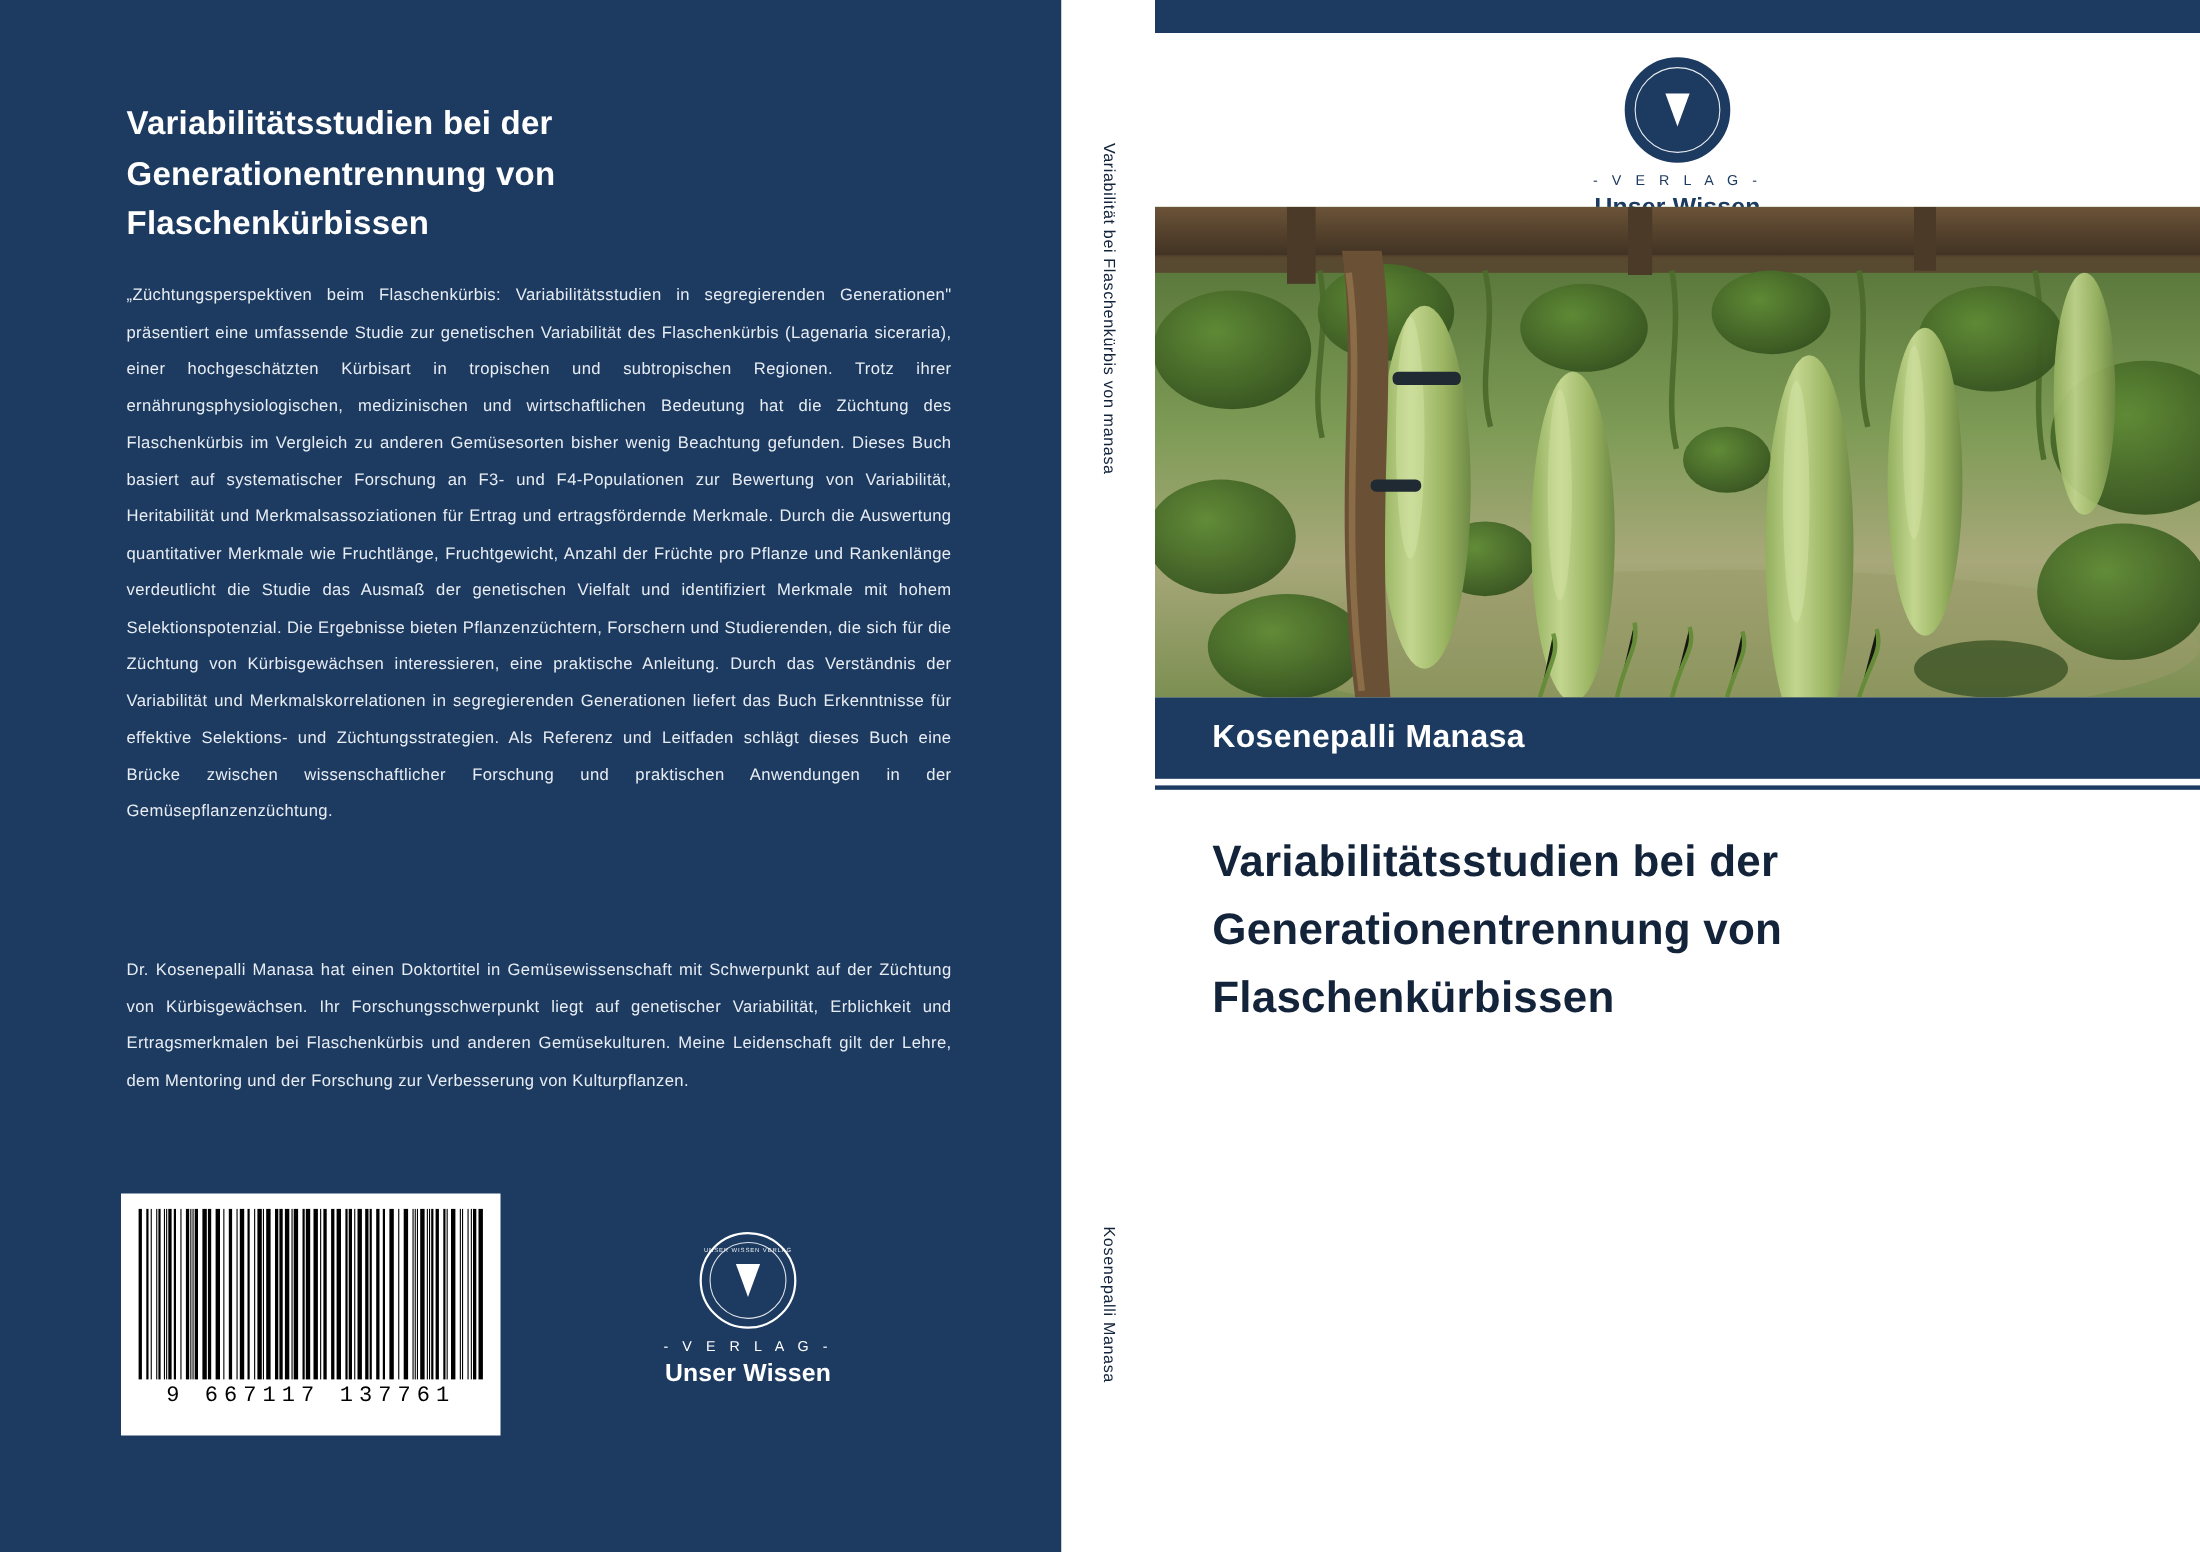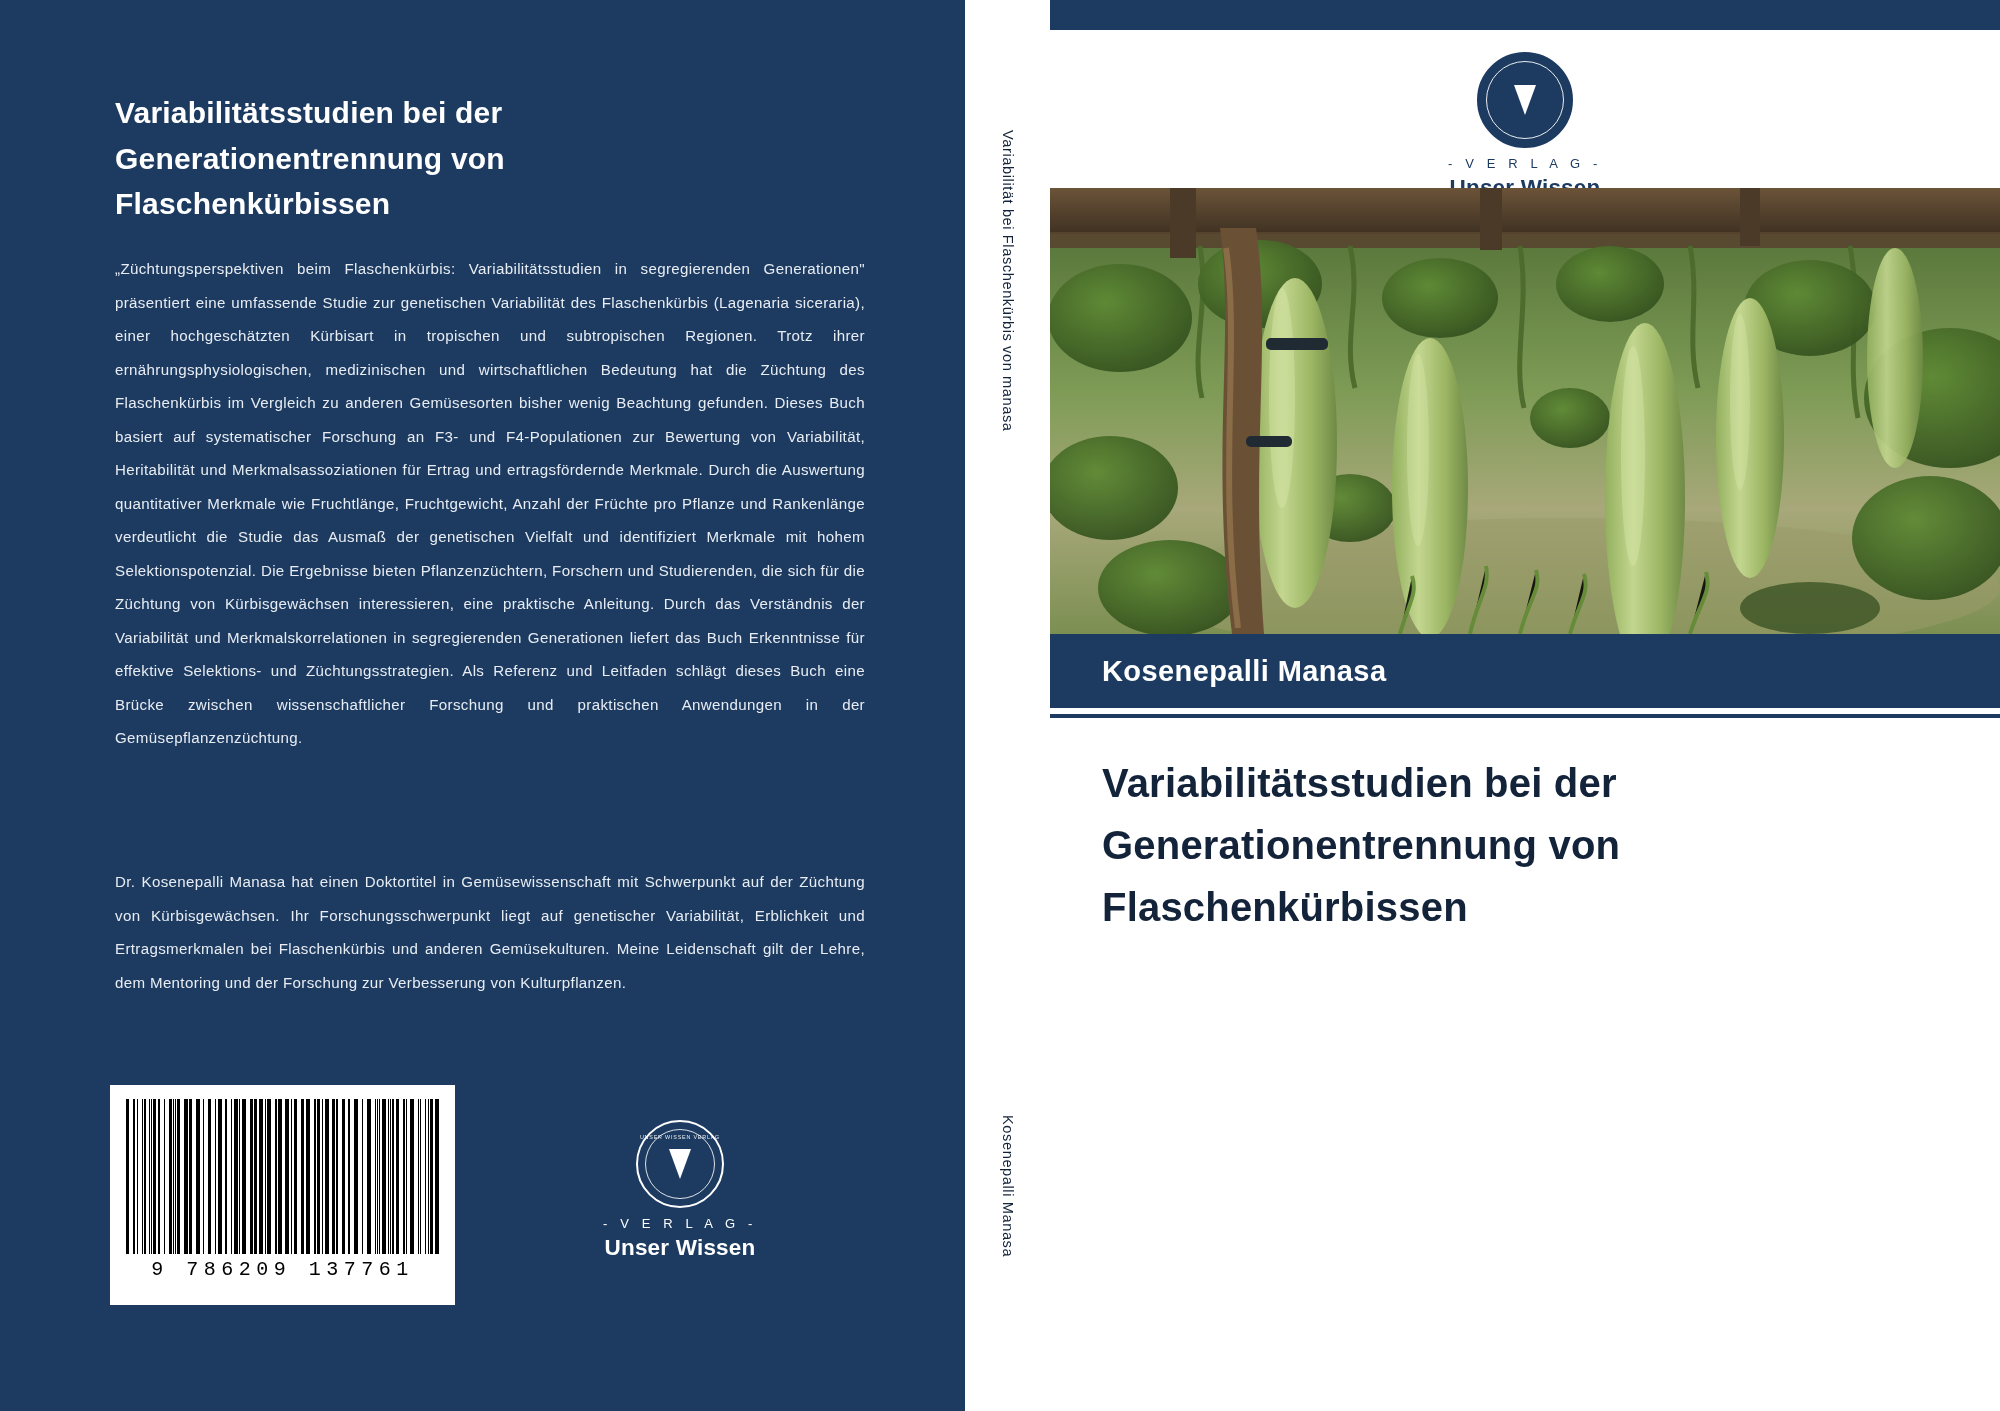--- a/index.html
+++ b/index.html
@@ -379,21 +379,21 @@
             <i style="width: 1px;"></i>
             <i style="width: 4px; background: transparent;"></i>
             <i style="width: 1px;"></i>
             <i style="width: 2px; background: transparent;"></i>
             <i style="width: 1px;"></i>
             <i style="width: 1px; background: transparent;"></i>
             <i style="width: 3px;"></i>
             <i style="width: 2px; background: transparent;"></i>
             <i style="width: 4px;"></i>
           </div>
-        <div class="barcode-num">9 786209 137761</div>
+        <div class="barcode-num">9 667117 137761</div>
       </div>
 
       <div class="back-logo">
         <div class="seal">
           <div class="seal-ring-text">UNSER WISSEN VERLAG</div>
           <div class="seal-glyph"></div>
         </div>
         <div class="verlag-line">-  V E R L A G  -</div>
         <div class="unser-wissen">Unser Wissen</div>
       </div>

